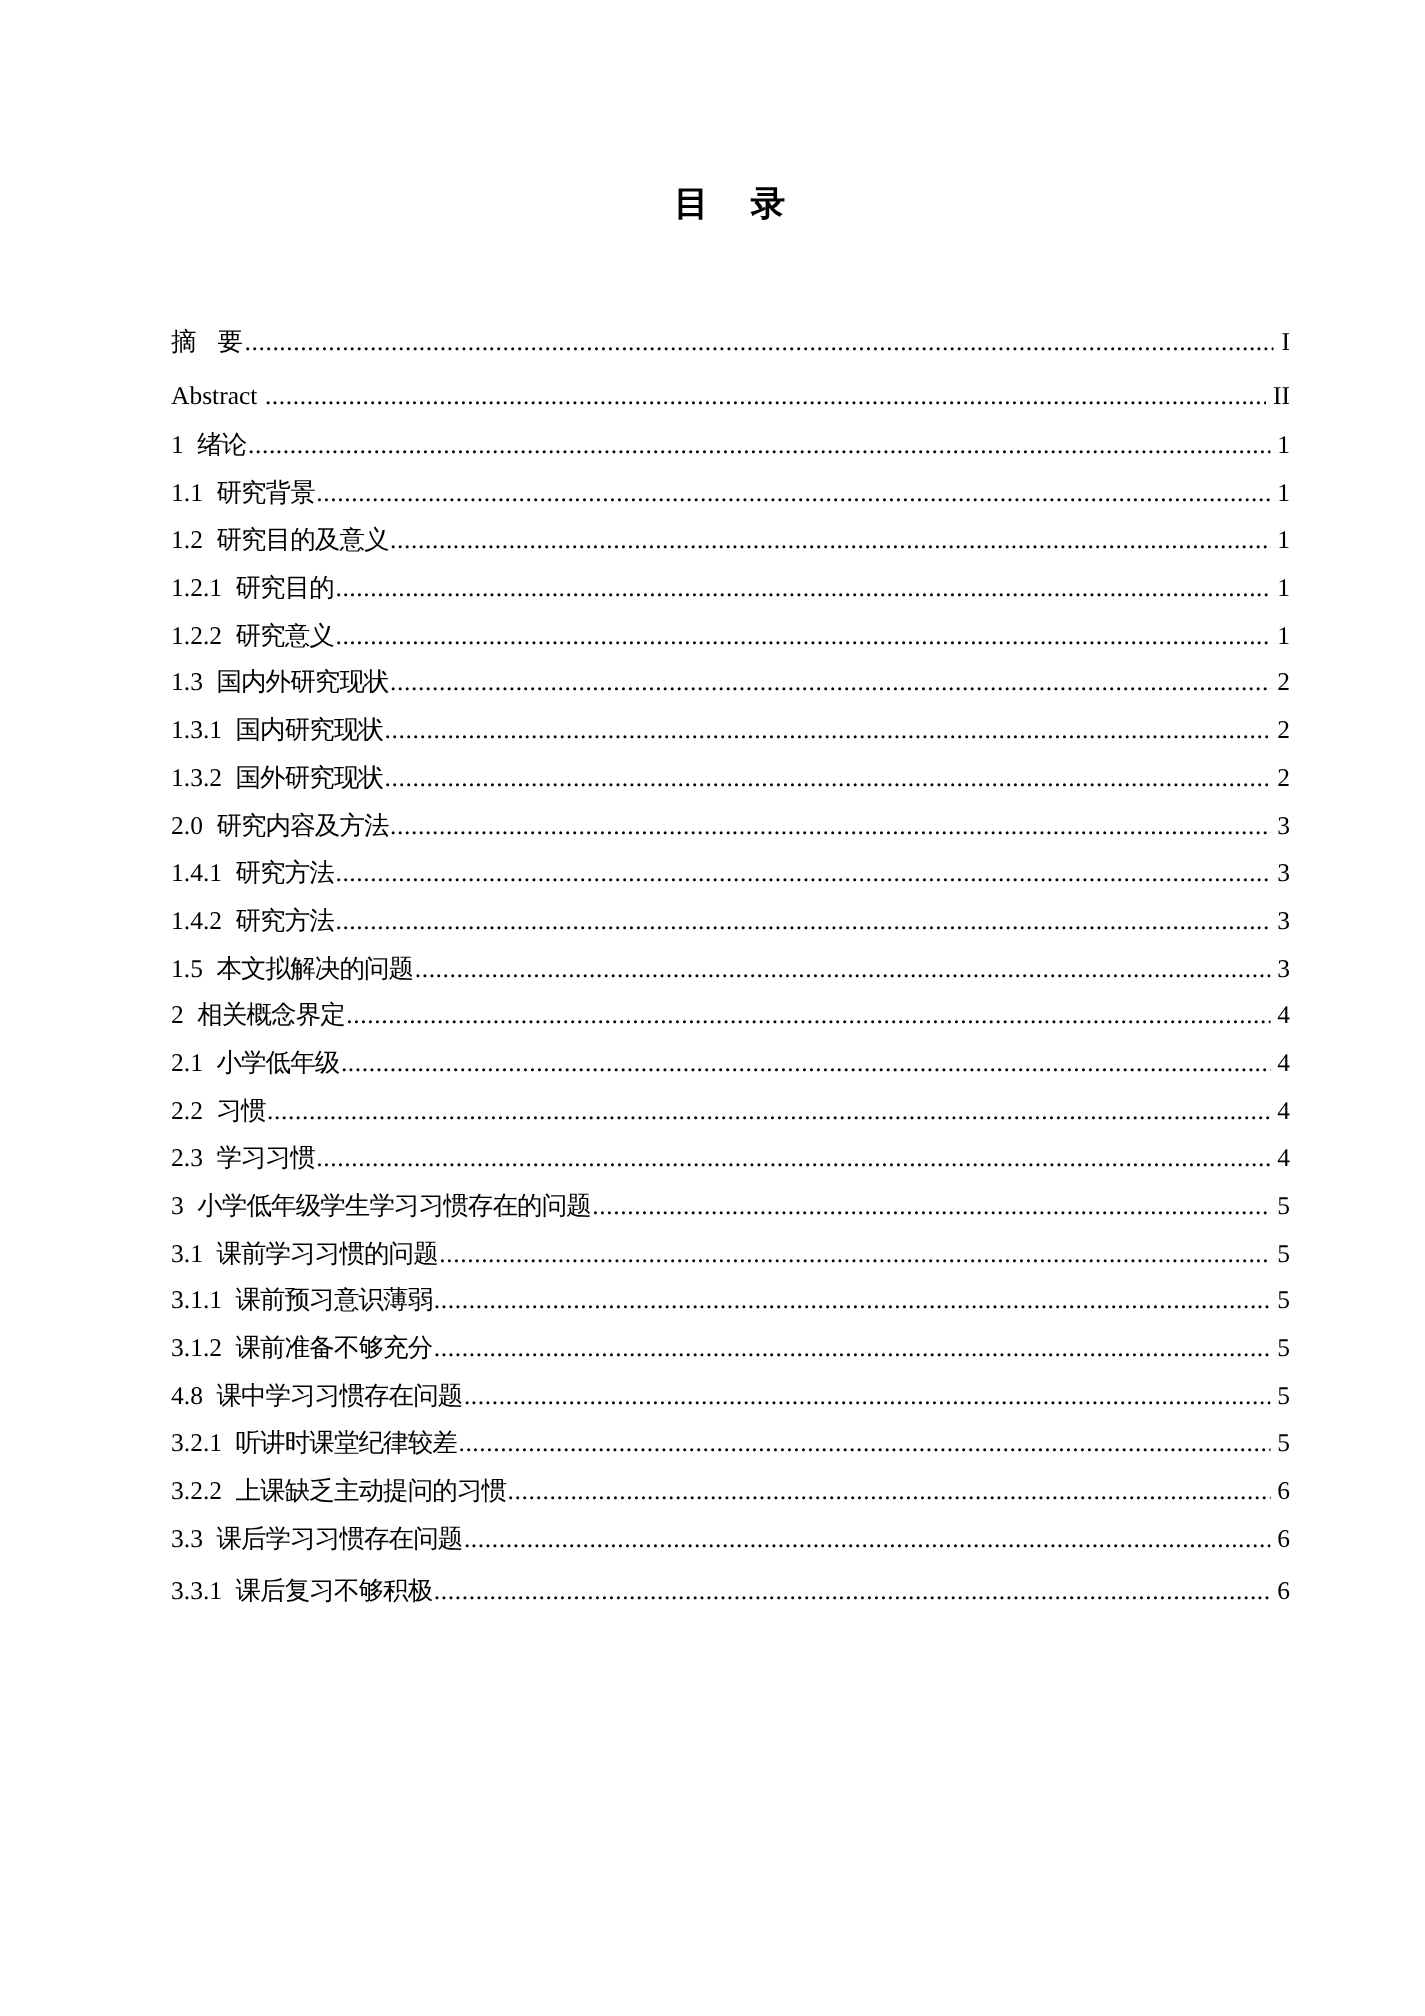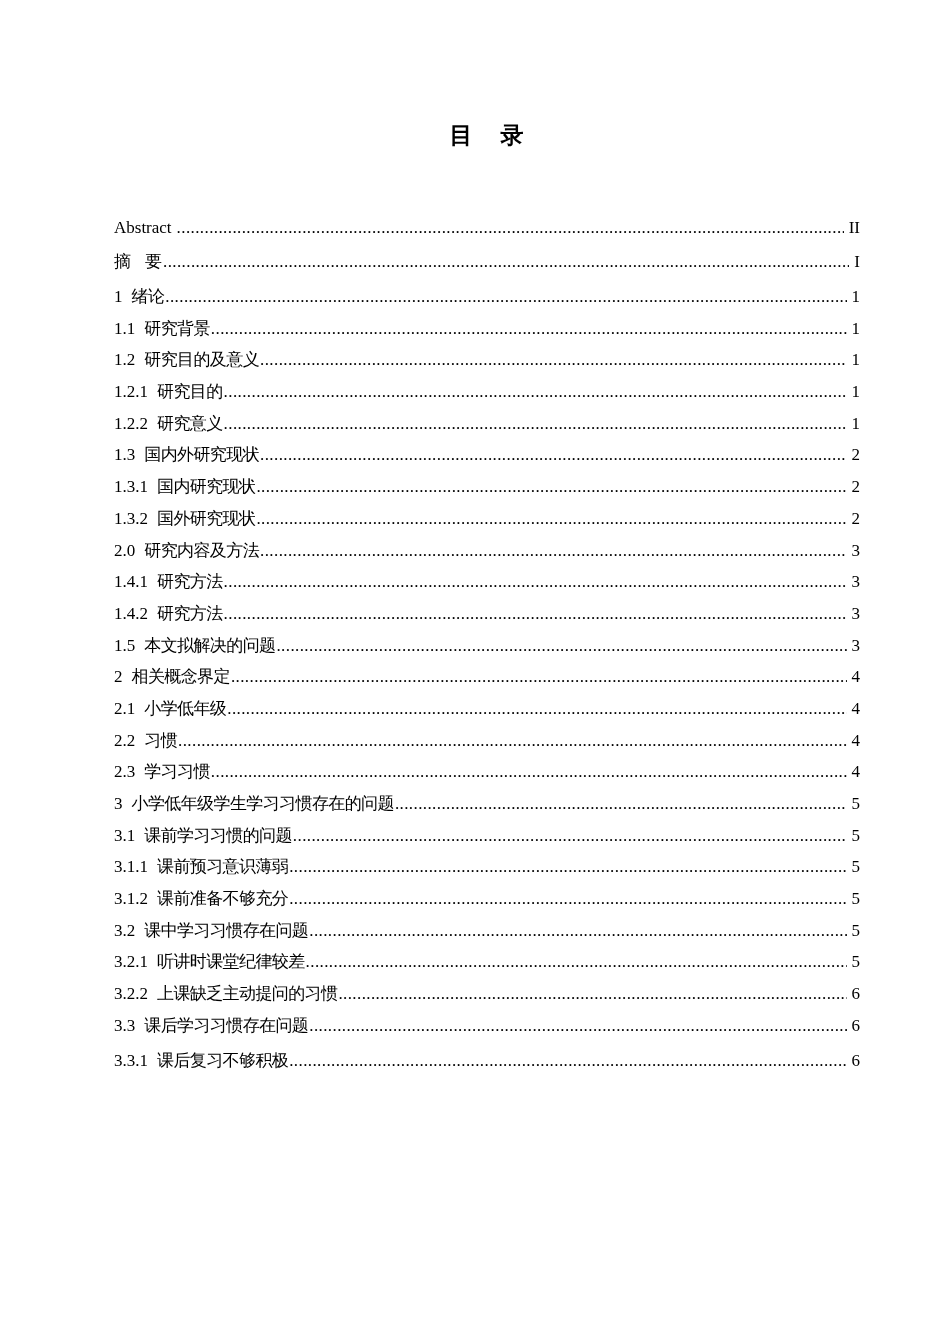--- a/index.html
+++ b/index.html
@@ -88,32 +88,32 @@
   </style>
 </head>
 <body>
 
 <div class="page">
 
   <div class="title"><span>目</span><span class="gap"></span><span>录</span></div>
 
   <div class="toc">
 
+    <div class="row first">
+      <span class="label spaced"><span>摘</span><span class="g"></span><span>要</span></span>
+      <span class="dots"></span>
+      <span class="page-num">I</span>
+    </div>
+
     <div class="row abstract">
       <span class="label latin">Abstract</span>
       <span class="dots" style="margin-left:5px"></span>
       <span class="page-num">II</span>
     </div>
 
-    <div class="row first">
-      <span class="label spaced"><span>摘</span><span class="g"></span><span>要</span></span>
-      <span class="dots"></span>
-      <span class="page-num">I</span>
-    </div>
-
     <div class="row">
       <span class="num">1</span>
       <span class="label">绪论</span>
       <span class="dots"></span>
       <span class="page-num">1</span>
     </div>
 
     <div class="row">
       <span class="num">1.1</span>
       <span class="label">研究背景</span>
@@ -241,21 +241,21 @@
     </div>
 
     <div class="row">
       <span class="num">3.1.2</span>
       <span class="label">课前准备不够充分</span>
       <span class="dots"></span>
       <span class="page-num">5</span>
     </div>
 
     <div class="row">
-      <span class="num">3.2</span>
+      <span class="num">4.8</span>
       <span class="label">课中学习习惯存在问题</span>
       <span class="dots"></span>
       <span class="page-num">5</span>
     </div>
 
     <div class="row">
       <span class="num">3.2.1</span>
       <span class="label">听讲时课堂纪律较差</span>
       <span class="dots"></span>
       <span class="page-num">5</span>

